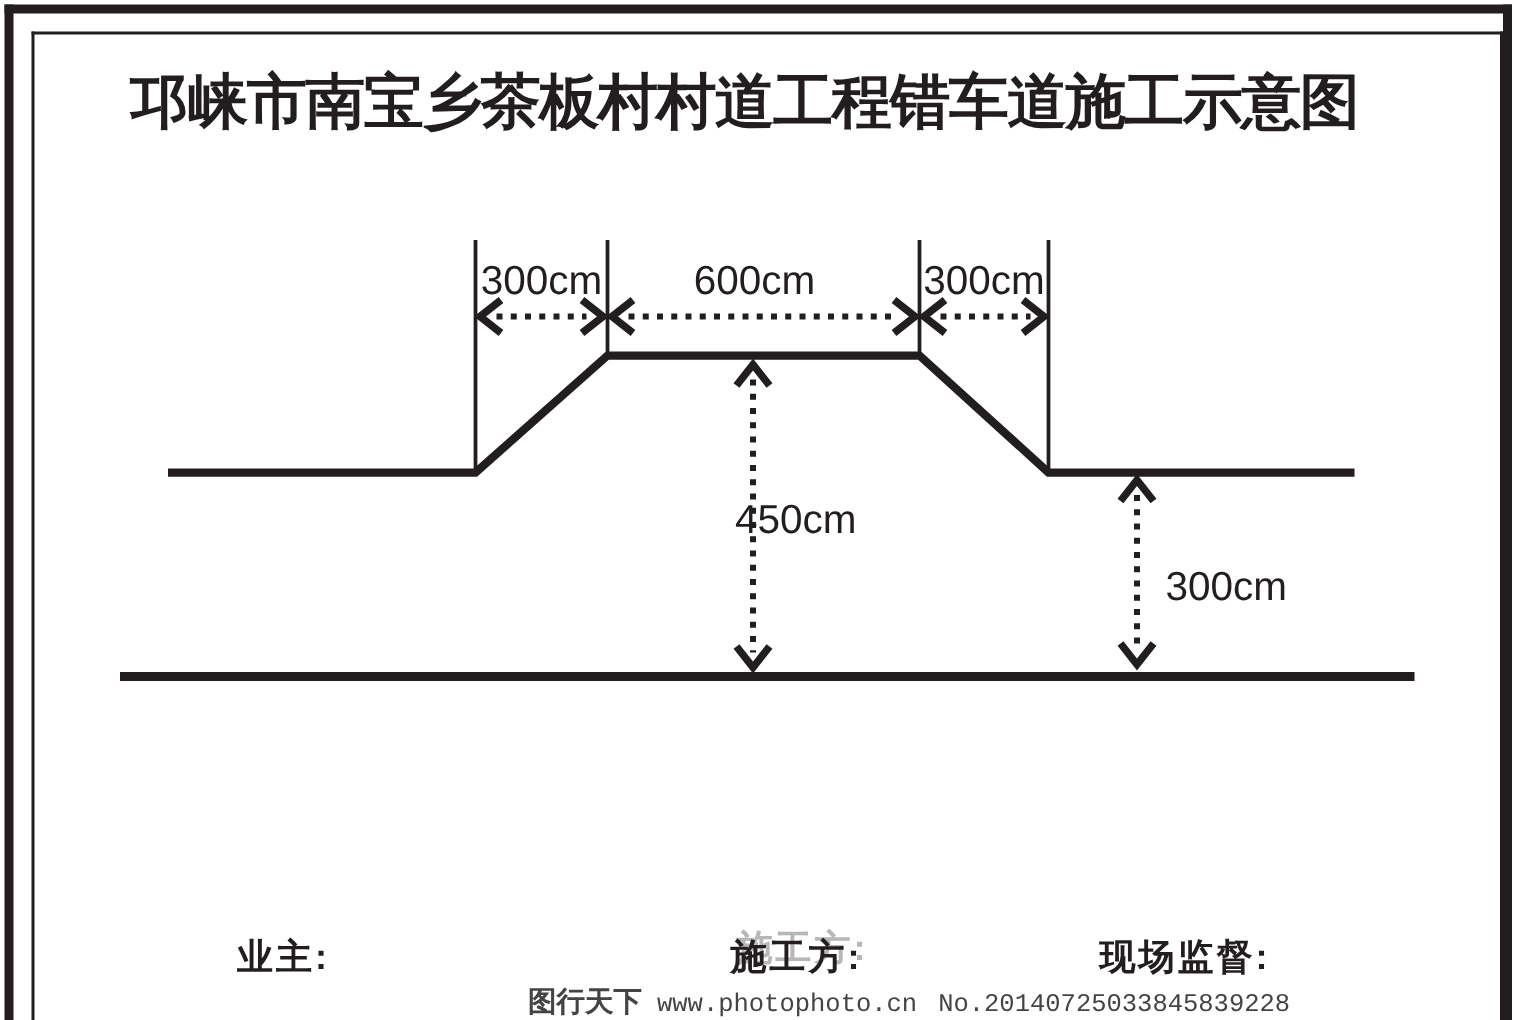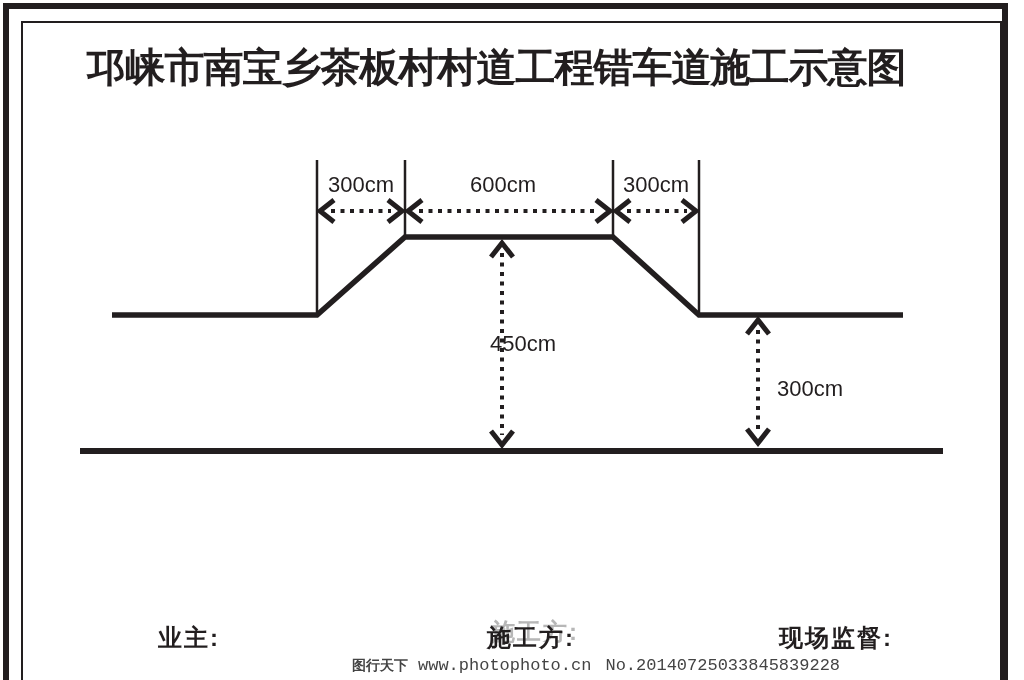--- a/index.html
+++ b/index.html
@@ -20,38 +20,38 @@
   }
   
   .title{
     position:absolute;left:0;top:40px;width:992px;
     text-align:center;font-size:40px;font-weight:700;
     letter-spacing:-1px;color:#221e1f;white-space:nowrap;
   }
   
   svg.diagram{position:absolute;left:0;top:0;}
   .dim-label{
-    position:absolute;font-size:22px;font-weight:400;color:#221e1f;
+    position:absolute;font-size:27px;font-weight:400;color:#221e1f;
     white-space:nowrap;transform:translateX(-50%);
   }
   .dim-label.left-anchor{transform:none;}
   
   .sig{
     position:absolute;top:622px;font-size:24px;font-weight:700;
     color:#221e1f;white-space:nowrap;letter-spacing:2px;
   }
   .sig.owner{left:158px;}
   .sig.contractor{left:487px;text-shadow:4px -6px 0 #b7b7b7;}
-  .sig.supervisor{left:733px;margin-left:46px;}
+  .sig.supervisor{left:733px;}
   
   .watermark{
     position:absolute;left:352px;top:655px;color:#444444;
     font-size:17px;white-space:nowrap;
   }
-  .watermark .brand{font-size:14px;font-weight:700;margin-right:10px;}
+  .watermark .brand{font-size:19px;font-weight:700;margin-right:10px;}
   .watermark .mono{font-family:"Liberation Mono","DejaVu Sans Mono",monospace;}
   .watermark .serial{margin-left:14px;}
 </style>
 </head>
 <body>
 
 <div class="outer-frame"></div>
 <div class="inner-frame"></div>
 
 <div class="title">邛崃市南宝乡茶板村村道工程错车道施工示意图</div>

